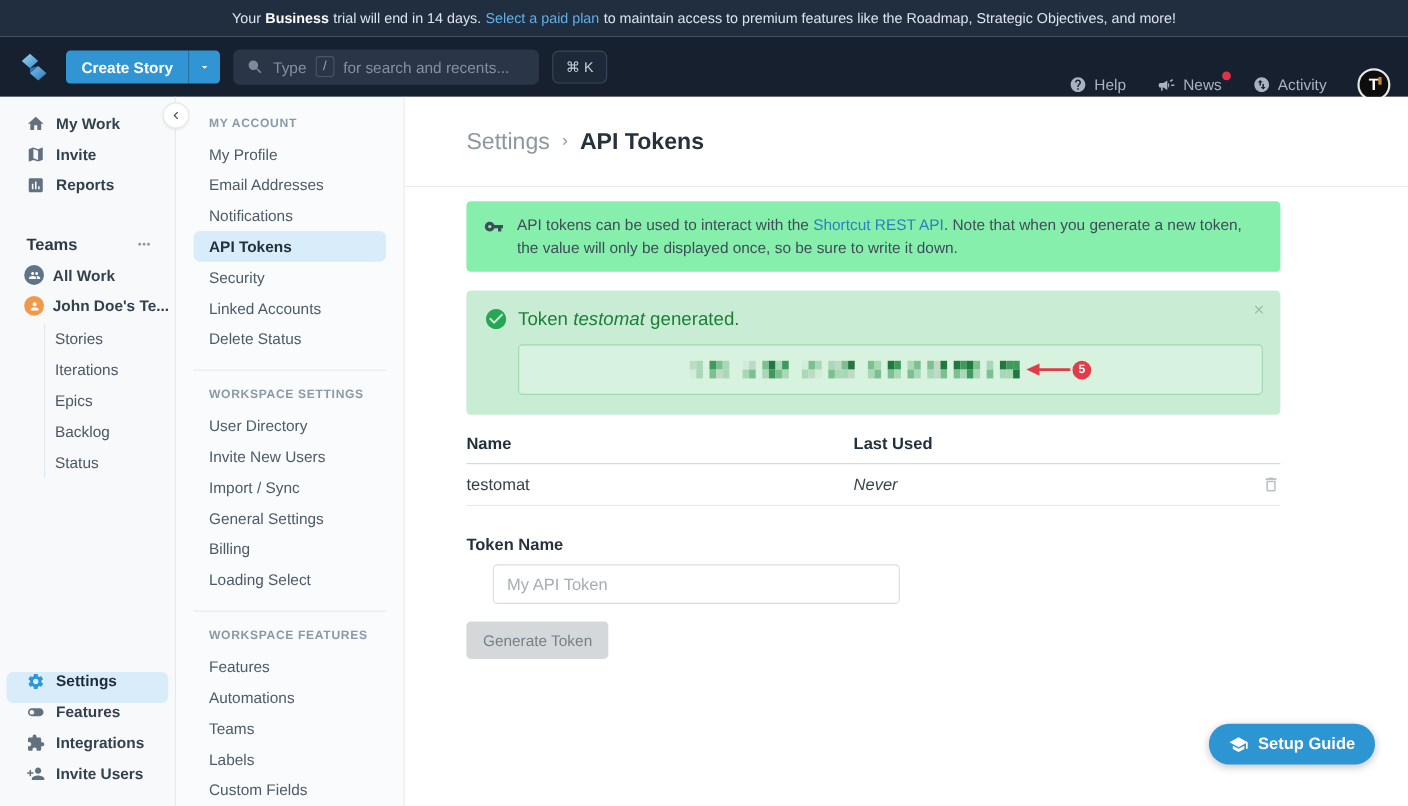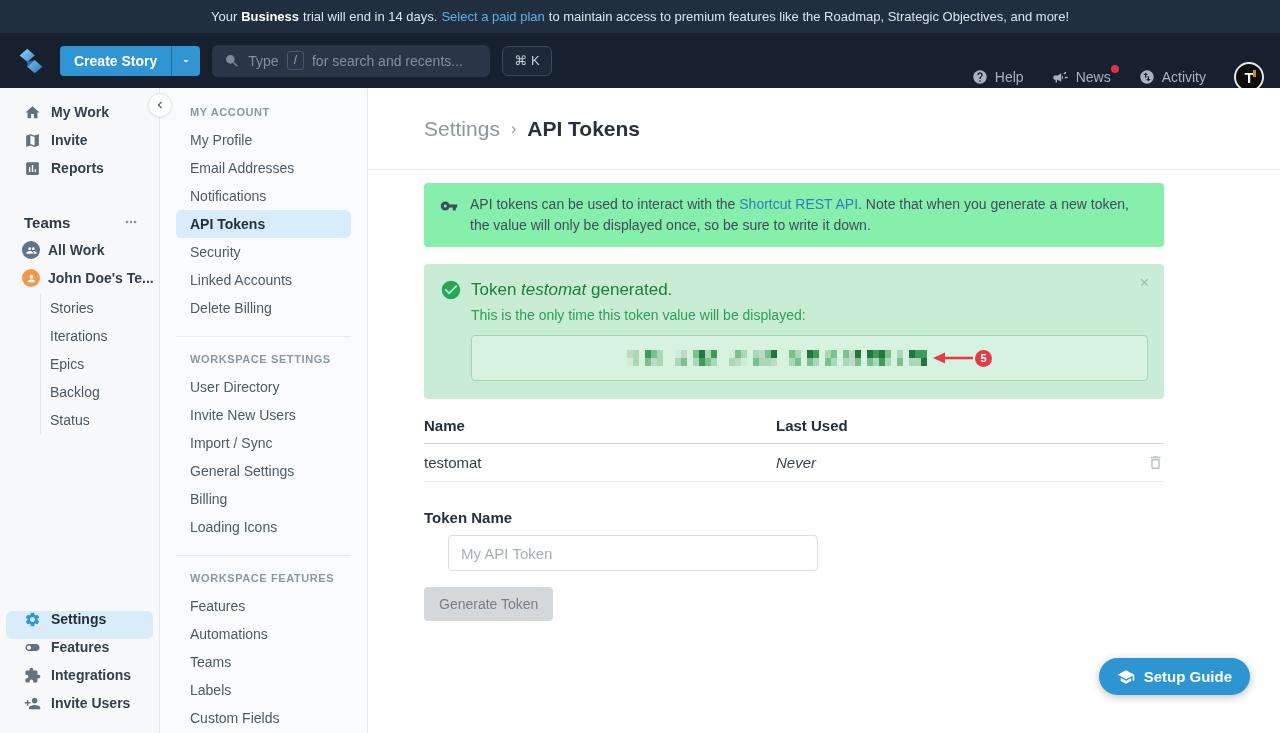--- a/index.html
+++ b/index.html
@@ -286,30 +286,30 @@
   </div>
 
   <div class="subsidebar">
     <div class="sec-title">MY ACCOUNT</div>
     <div class="sec-item">My Profile</div>
     <div class="sec-item">Email Addresses</div>
     <div class="sec-item">Notifications</div>
     <div class="sec-item selected">API Tokens</div>
     <div class="sec-item">Security</div>
     <div class="sec-item">Linked Accounts</div>
-    <div class="sec-item">Delete Billing</div>
+    <div class="sec-item">Delete Status</div>
 
     <div class="sec-div"></div>
     <div class="sec-title">WORKSPACE SETTINGS</div>
     <div class="sec-item">User Directory</div>
     <div class="sec-item">Invite New Users</div>
     <div class="sec-item">Import / Sync</div>
     <div class="sec-item">General Settings</div>
     <div class="sec-item">Billing</div>
-    <div class="sec-item">Loading Icons</div>
+    <div class="sec-item">Loading Select</div>
 
     <div class="sec-div"></div>
     <div class="sec-title">WORKSPACE FEATURES</div>
     <div class="sec-item">Features</div>
     <div class="sec-item">Automations</div>
     <div class="sec-item">Teams</div>
     <div class="sec-item">Labels</div>
     <div class="sec-item">Custom Fields</div>
   </div>
 
@@ -335,21 +335,20 @@
           <svg width="13" height="13" viewBox="0 0 24 24">
               <path d="M19 6.41 17.59 5 12 10.59 6.41 5 5 6.41 10.59 12 5 17.59 6.41 19 12 13.41 17.59 19 19 17.59 13.41 12z"></path>
             </svg>
         </span>
         <div class="s-head">
           <svg width="22" height="22" viewBox="0 0 24 24">
             <path d="M12 2C6.48 2 2 6.48 2 12s4.48 10 10 10 10-4.48 10-10S17.52 2 12 2zm-2 15-5-5 1.41-1.41L10 14.17l7.59-7.59L19 8l-9 9z"></path>
           </svg>
           <span class="s-title"><span>Token </span><em>testomat</em><span> generated.</span></span>
         </div>
-        <div class="s-sub">This is the only time this token value will be displayed:</div>
         <div class="token-box">
           <div class="px-col">
               <div class="px-row">
                 <span class="px" style="background: rgb(191, 217, 198);"></span>
                 <span class="px" style="background: rgb(168, 216, 182);"></span>
                 <span class="px" style="background: transparent;"></span>
                 <span class="px" style="background: rgb(63, 154, 92);"></span>
                 <span class="px" style="background: rgb(124, 192, 143);"></span>
                 <span class="px" style="background: rgb(168, 216, 182);"></span>
                 <span class="px" style="background: transparent;"></span>

